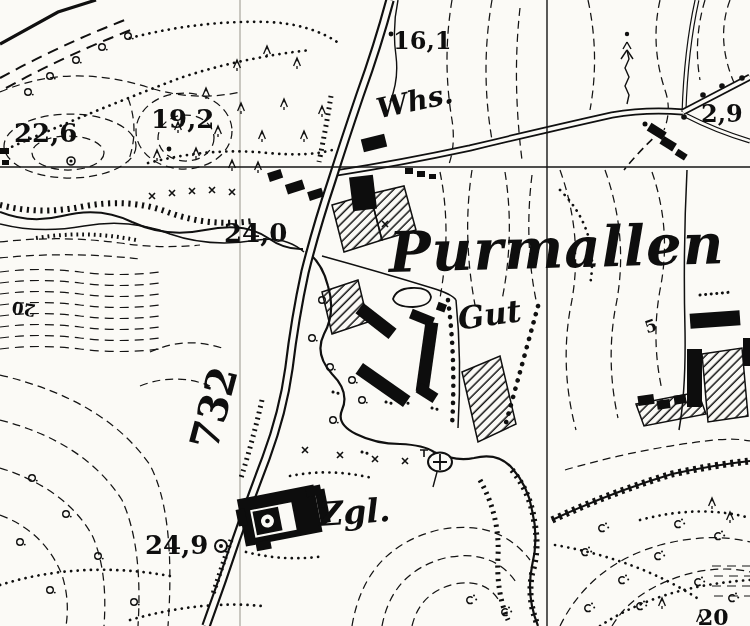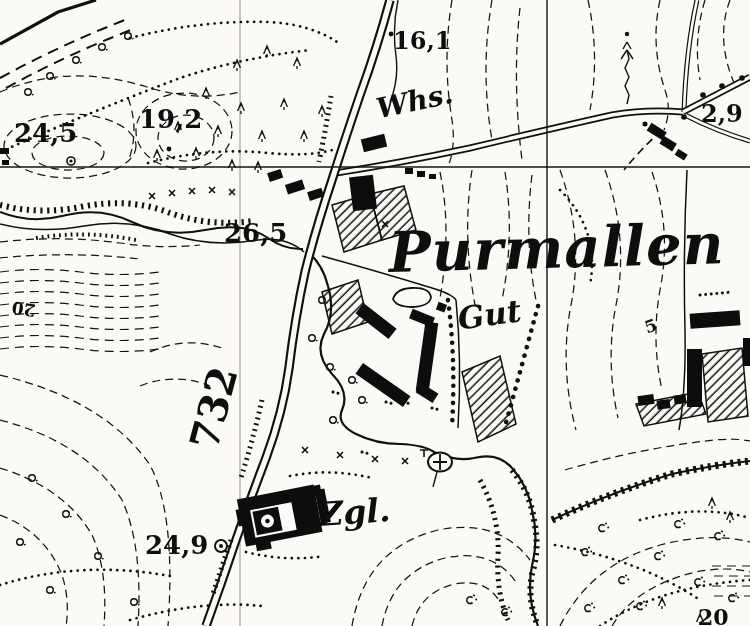--- a/index.html
+++ b/index.html
@@ -315,23 +315,23 @@
     <circle cx="391" cy="34" r="2.4" fill="#101010"></circle>
   </g>
 </svg>
 
   <span class="lbl place" style="left:388px;top:224px;font-size:56px;letter-spacing:1px;transform:rotate(-1.5deg);">Purmallen</span>
   <span class="lbl place" style="left:456px;top:304px;font-size:31px;transform:rotate(-8deg);">Gut</span>
   <span class="lbl place" style="left:374px;top:96px;font-size:28px;transform:rotate(-12deg);">Whs.</span>
   <span class="lbl place" style="left:318px;top:498px;font-size:33px;transform:rotate(-4deg);">Zgl.</span>
 
   <span class="lbl num" style="left:393px;top:29px;font-size:24px;">16,1</span>
-  <span class="lbl num" style="left:14px;top:120px;font-size:26px;">24,5</span>
-  <span class="lbl num" style="left:139px;top:106px;font-size:26px;">19,2</span>
-  <span class="lbl num" style="left:224px;top:220px;font-size:26px;">26,5</span>
+  <span class="lbl num" style="left:14px;top:120px;font-size:26px;">22,6</span>
+  <span class="lbl num" style="left:151px;top:106px;font-size:26px;">19,2</span>
+  <span class="lbl num" style="left:224px;top:220px;font-size:26px;">24,0</span>
   <span class="lbl num" style="left:701px;top:102px;font-size:24px;">2,9</span>
   <span class="lbl num" style="left:145px;top:524px;font-size:26px;margin-top:8px;">24,9</span>
 
   <span class="lbl num ctr" style="left:172px;top:388px;font-size:40px;transform:rotate(-75deg);">732</span>
 
   <span class="lbl num ctr" style="left:12px;top:300px;font-size:17px;transform:rotate(188deg);">20</span>
   <span class="lbl num ctr" style="left:645px;top:318px;font-size:17px;transform:rotate(-18deg);">5</span>
   <span class="lbl num" style="left:698px;top:606px;font-size:22px;">20</span>
 </div>
 

